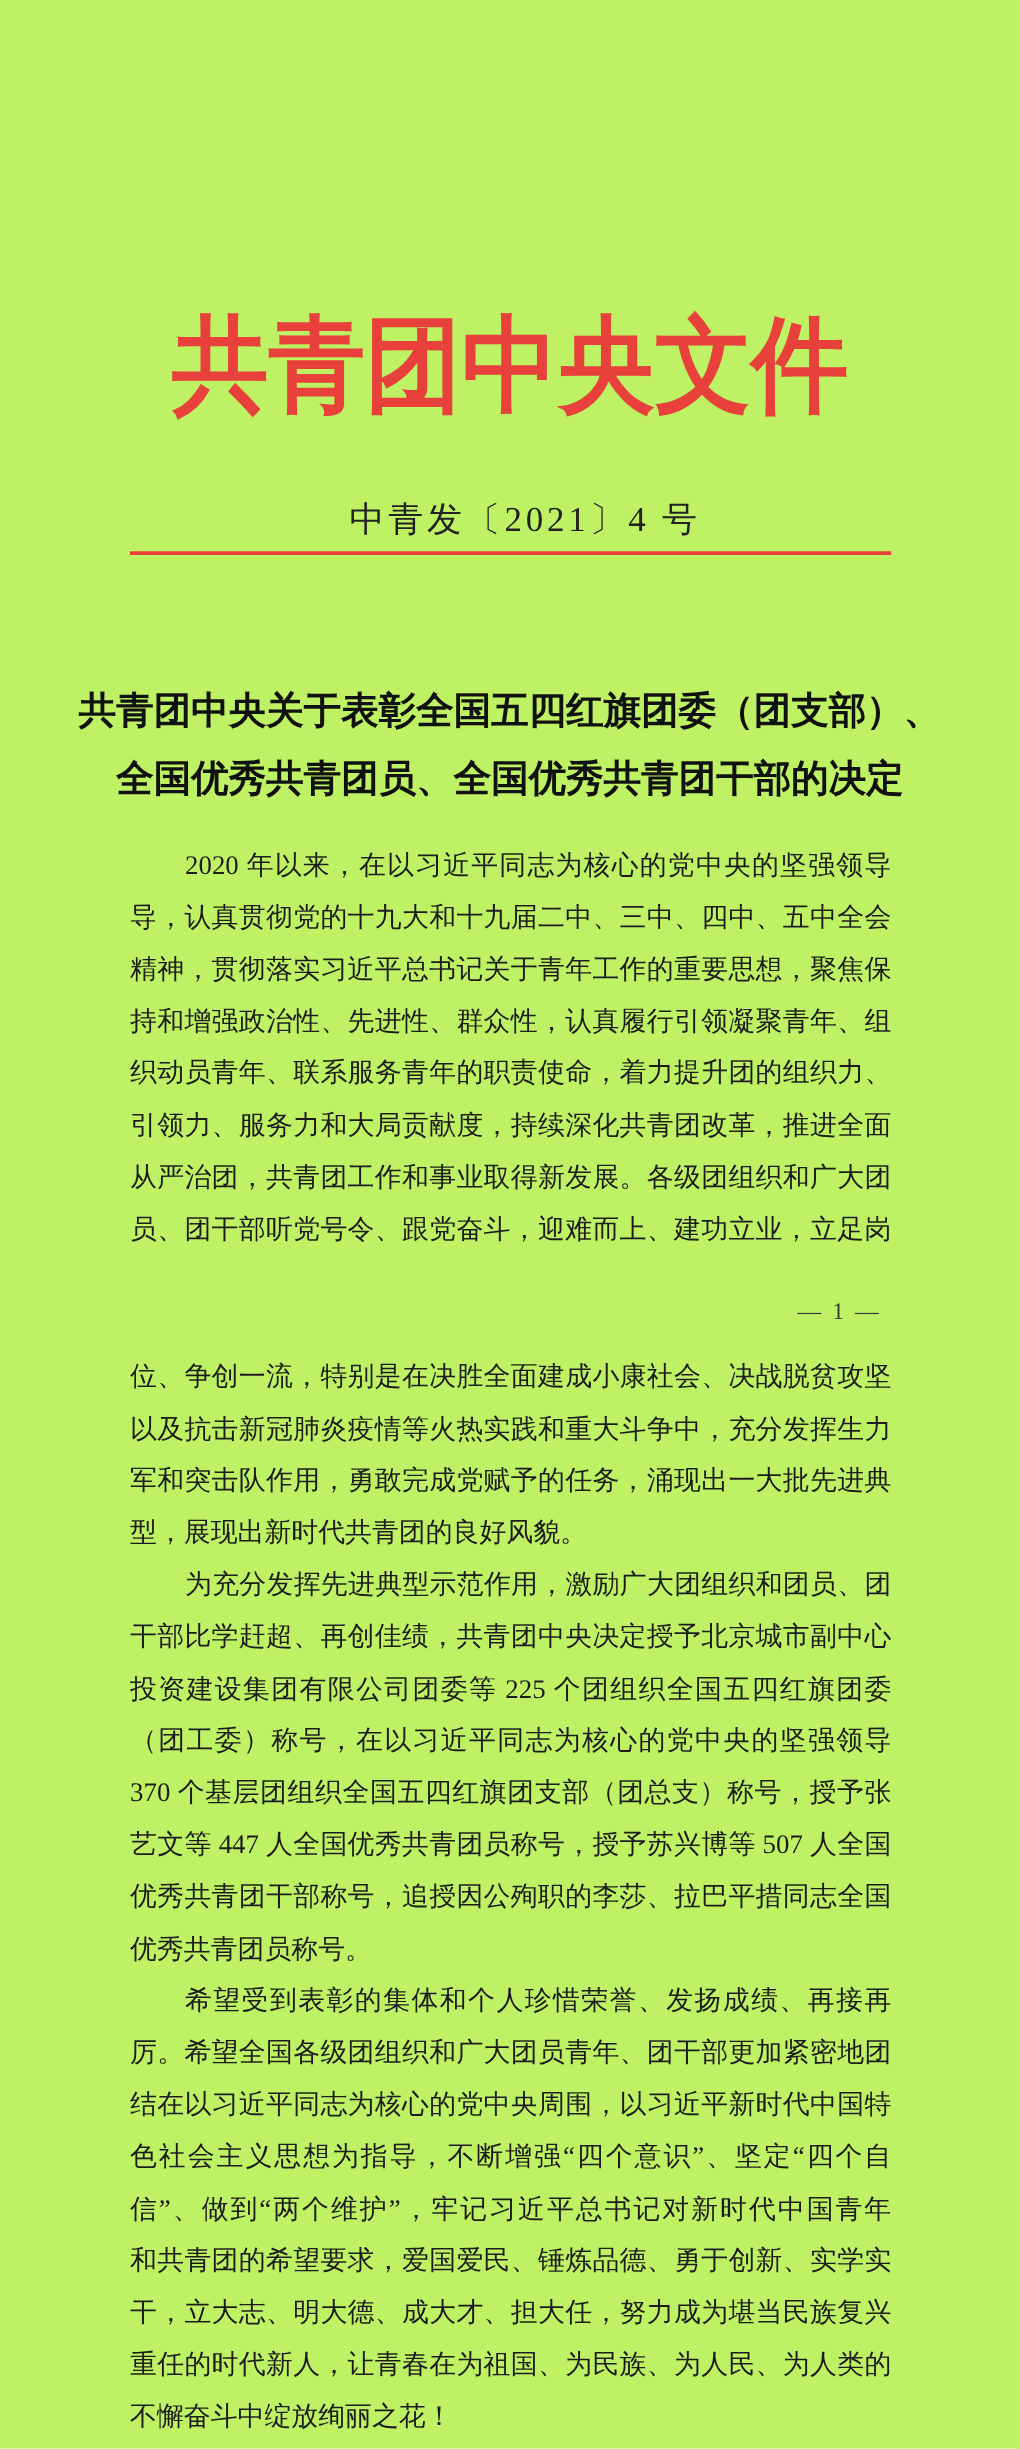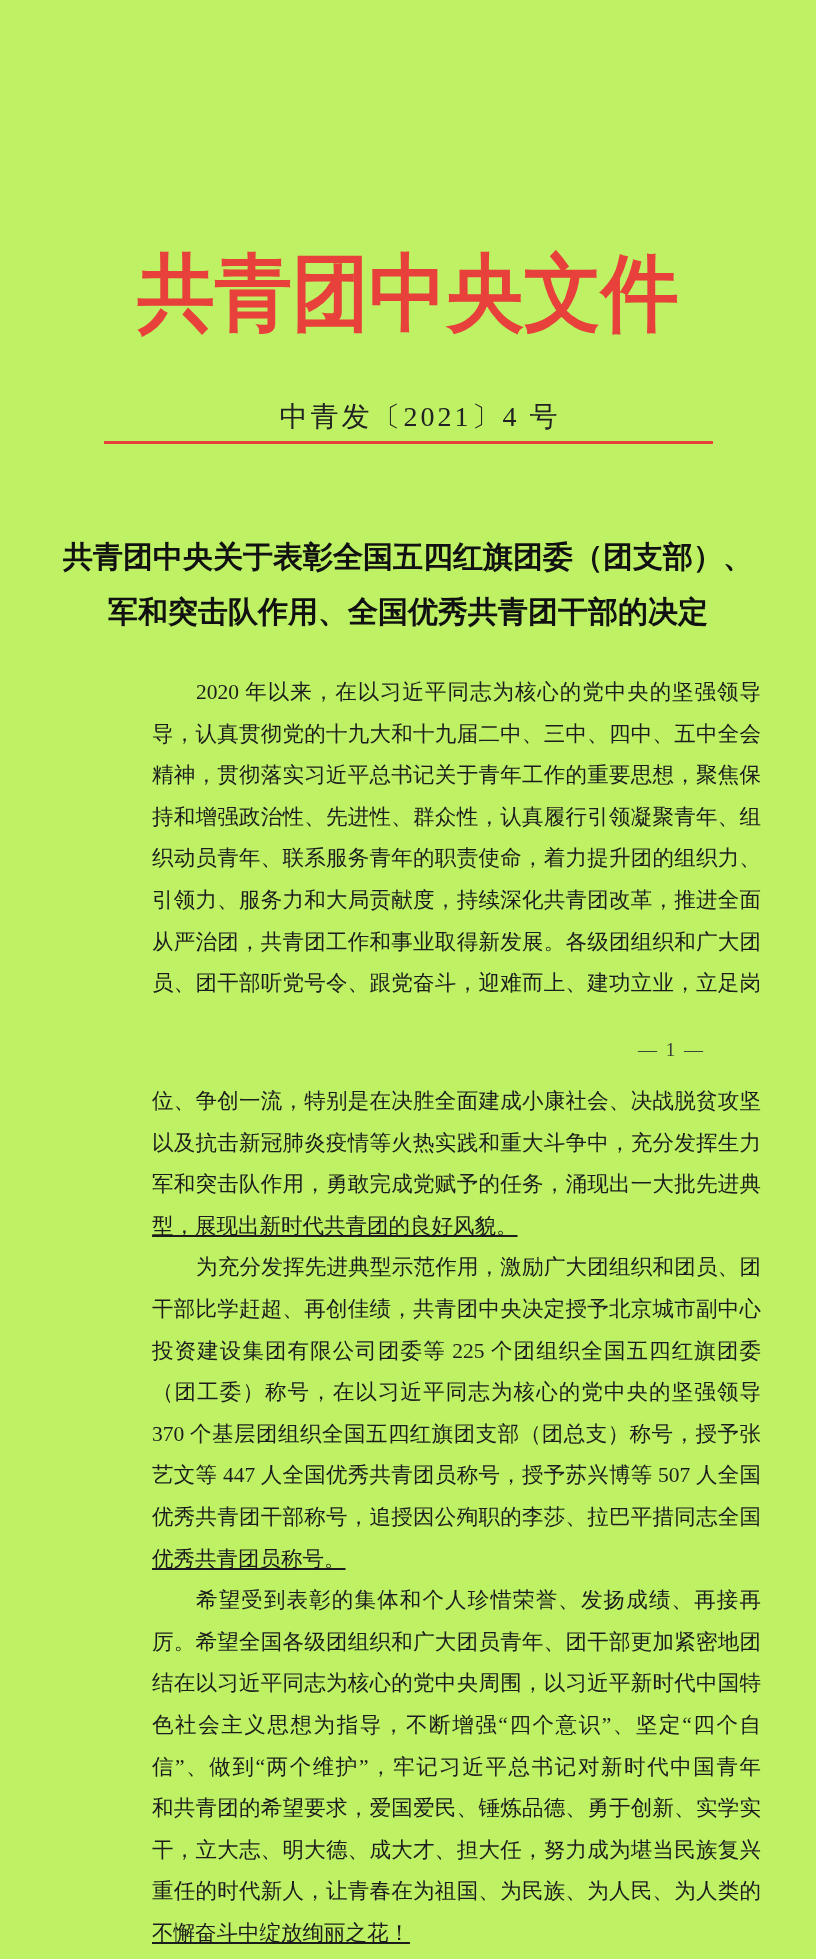--- a/index.html
+++ b/index.html
@@ -40,48 +40,47 @@
   .red-divider {
     position: absolute;
     top: 441px;
     left: 104px;
     width: 609px;
     height: 3px;
     background: #e8403a;
   }
   .doc-heading {
     position: absolute;
-    top: 529px;
+    top: 541px;
     left: 60px;
     width: 696px;
     text-align: center;
     font-size: 30px;
     font-weight: bold;
     line-height: 55px;
     color: #111111;
   }
   .body-block {
     position: absolute;
     left: 104px;
     width: 609px;
     font-size: 21.5px;
     color: #1c1c1c;
-    margin-left: 48px;
   }
   .body-page1 { top: 672px; }
   .body-page2 { top: 1081px; }
   .body-line {
     height: 41.6px;
     line-height: 41.6px;
     text-align: justify;
     text-align-last: justify;
     overflow: hidden;
   }
   .body-line.indent { padding-left: 44px; }
-  .body-line.para-end { text-align-last: left; text-decoration: underline; }
+  .body-line.para-end { text-align-last: left; }
   .page-num {
     position: absolute;
     top: 1040px;
     left: 104px;
     width: 601px;
     text-align: right;
     font-size: 19px;
     line-height: 20px;
     letter-spacing: 2px;
     color: #3a3a3a;
@@ -93,21 +92,21 @@
 <div class="page">
 
   <div class="letterhead-title">共青团中央文件</div>
 
   <div class="doc-number">中青发〔2021〕4 号</div>
 
   <div class="red-divider"></div>
 
   <div class="doc-heading">
     <div>共青团中央关于表彰全国五四红旗团委（团支部）、</div>
-    <div>军和突击队作用、全国优秀共青团干部的决定</div>
+    <div>全国优秀共青团员、全国优秀共青团干部的决定</div>
   </div>
 
   <div class="body-block body-page1">
       <div class="body-line indent">2020 年以来，在以习近平同志为核心的党中央的坚强领导</div>
       <div class="body-line">导，认真贯彻党的十九大和十九届二中、三中、四中、五中全会</div>
       <div class="body-line">精神，贯彻落实习近平总书记关于青年工作的重要思想，聚焦保</div>
       <div class="body-line">持和增强政治性、先进性、群众性，认真履行引领凝聚青年、组</div>
       <div class="body-line">织动员青年、联系服务青年的职责使命，着力提升团的组织力、</div>
       <div class="body-line">引领力、服务力和大局贡献度，持续深化共青团改革，推进全面</div>
       <div class="body-line">从严治团，共青团工作和事业取得新发展。各级团组织和广大团</div>

